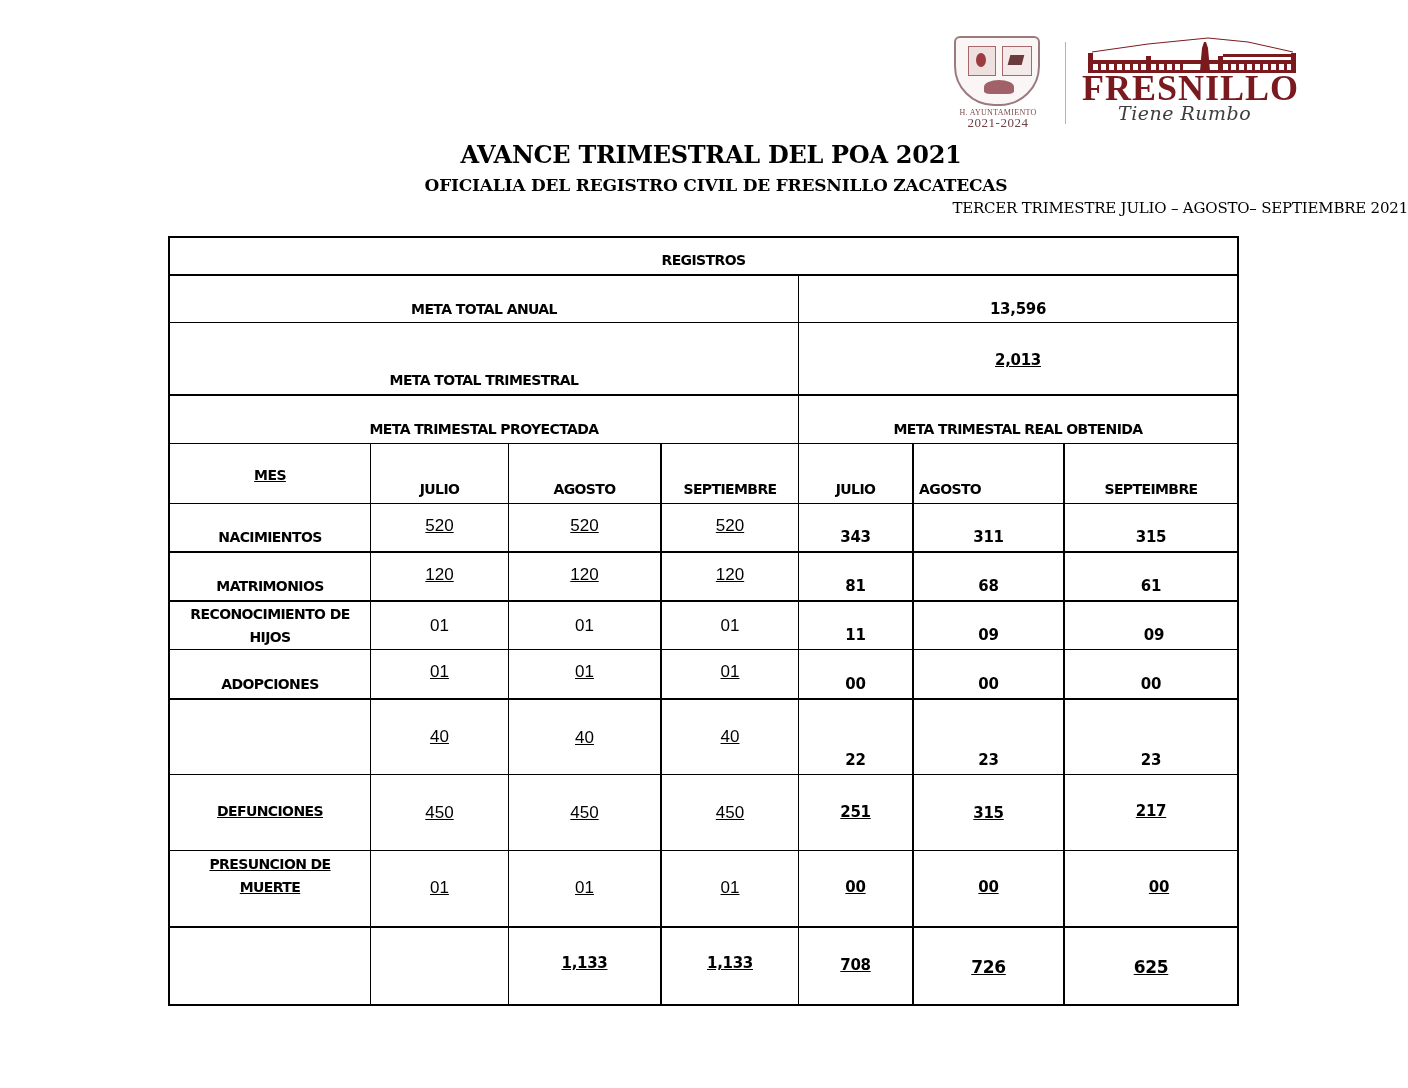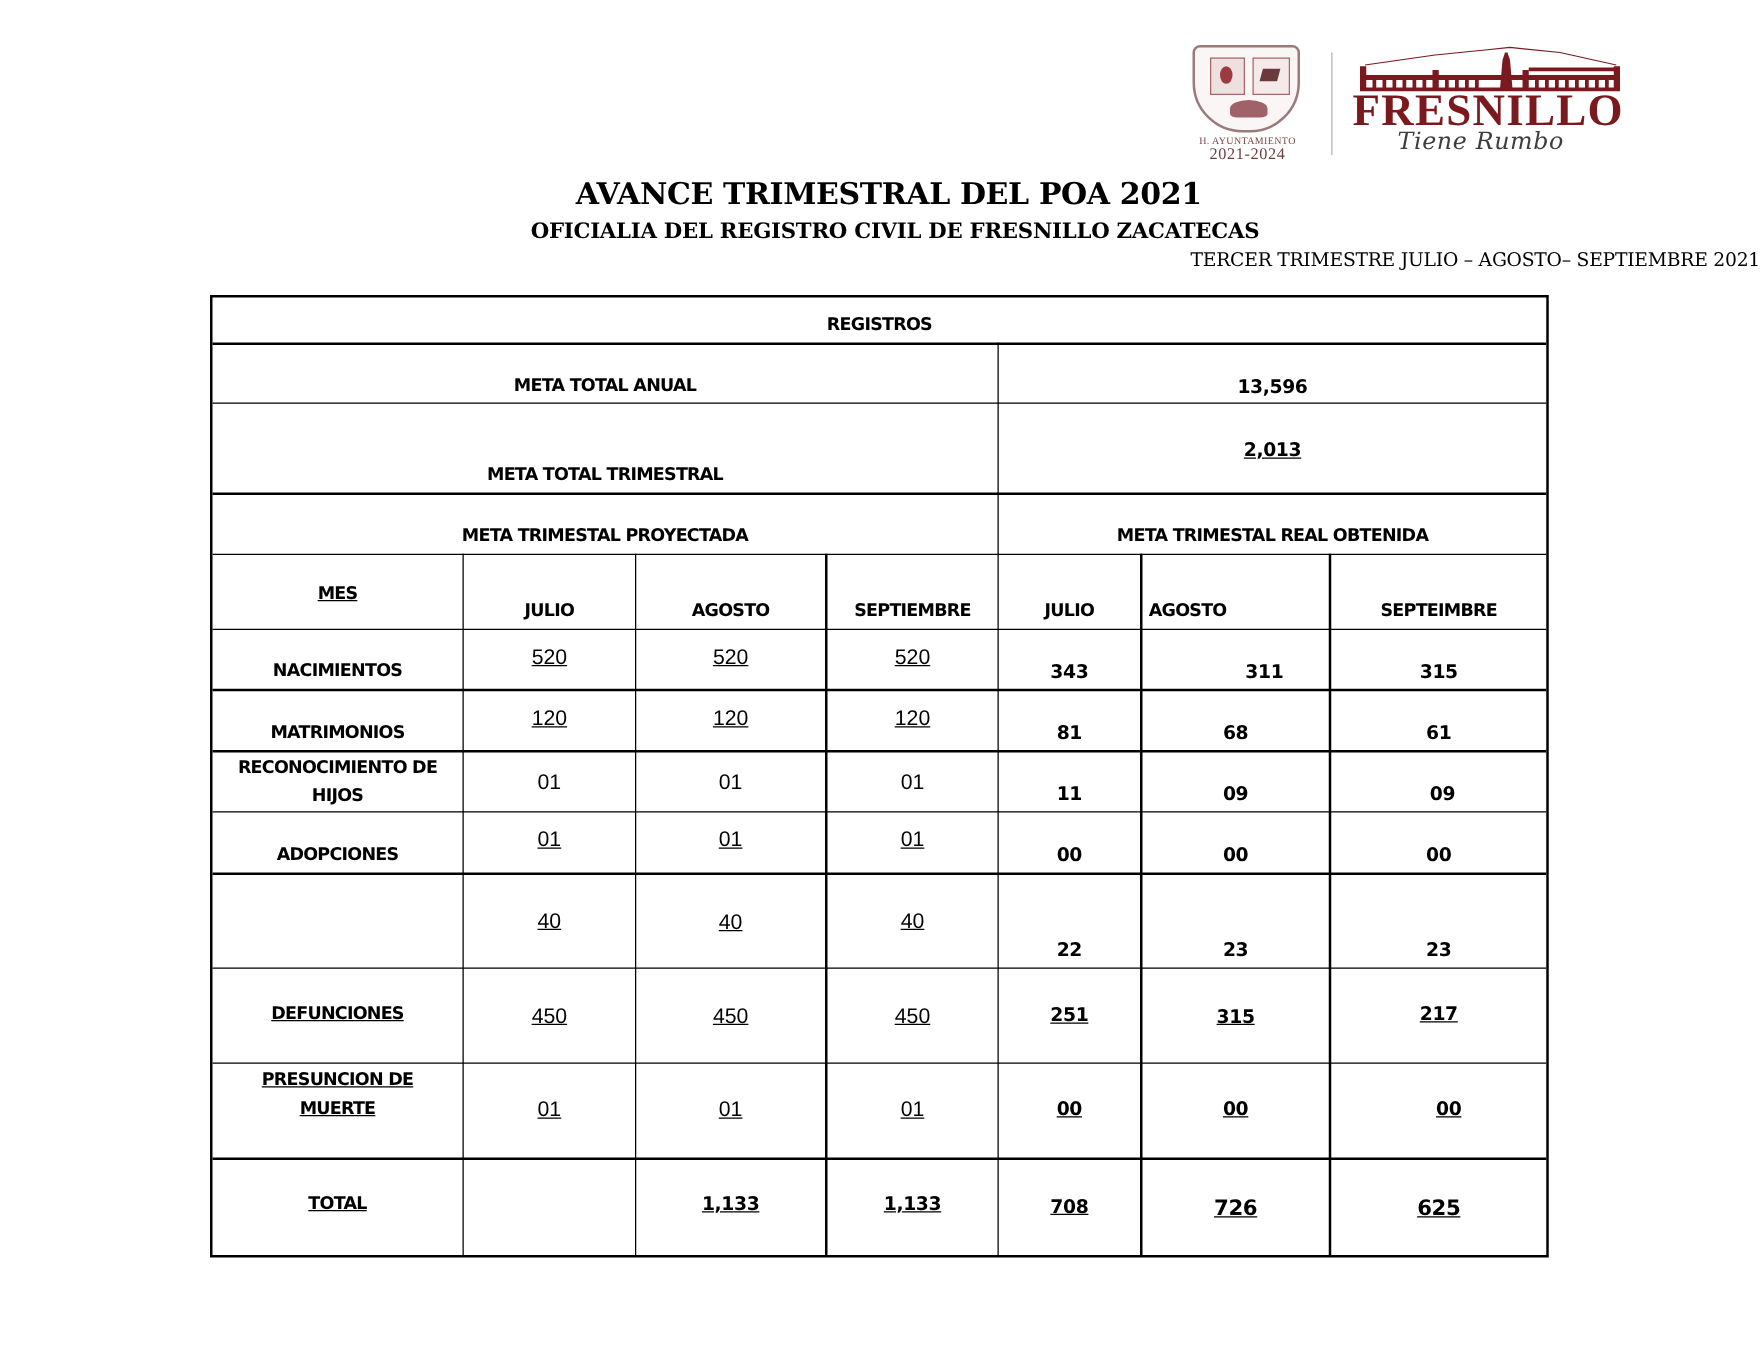--- a/index.html
+++ b/index.html
@@ -138,21 +138,21 @@
   <div class="cell bottom" style="left:492px; top:206px; width:136px; height:59px;">SEPTIEMBRE</div>
   <div class="cell bottom" style="left:629px; top:206px; width:113px; height:59px;">JULIO</div>
   <div class="cell bottom" style="left:744px; top:206px; width:149px; height:59px; justify-content:flex-start; padding-left:5px;">AGOSTO</div>
   <div class="cell bottom" style="left:895px; top:206px; width:172px; height:59px;">SEPTEIMBRE</div>
 
   <div class="cell bottom" style="left:0; top:266px; width:200px; height:47px;">NACIMIENTOS</div>
   <div class="cell top num" style="left:201px; top:266px; width:137px; height:47px; padding-top:10px;">520</div>
   <div class="cell top num" style="left:339px; top:266px; width:151px; height:47px; padding-top:10px;">520</div>
   <div class="cell top num" style="left:492px; top:266px; width:136px; height:47px; padding-top:10px;">520</div>
   <div class="cell bottom numb" style="left:629px; top:266px; width:113px; height:47px;">343</div>
-  <div class="cell bottom numb" style="left:744px; top:266px; width:149px; height:47px;margin-left:23px;">311</div>
+  <div class="cell bottom numb" style="left:744px; top:266px; width:149px; height:47px;">311</div>
   <div class="cell bottom numb" style="left:895px; top:266px; width:172px; height:47px;">315</div>
 
   <div class="cell bottom" style="left:0; top:315px; width:200px; height:47px;">MATRIMONIOS</div>
   <div class="cell top num" style="left:201px; top:315px; width:137px; height:47px; padding-top:10px;">120</div>
   <div class="cell top num" style="left:339px; top:315px; width:151px; height:47px; padding-top:10px;">120</div>
   <div class="cell top num" style="left:492px; top:315px; width:136px; height:47px; padding-top:10px;">120</div>
   <div class="cell bottom numb" style="left:629px; top:315px; width:113px; height:47px;">81</div>
   <div class="cell bottom numb" style="left:744px; top:315px; width:149px; height:47px;">68</div>
   <div class="cell bottom numb" style="left:895px; top:315px; width:172px; height:47px;">61</div>
 
@@ -194,19 +194,18 @@
     <span>PRESUNCION DE</span>
     <span>MUERTE</span>
   </div>
   <div class="cell top num" style="left:201px; top:613px; width:137px; height:75px; padding-top:25px;">01</div>
   <div class="cell top num" style="left:339px; top:613px; width:151px; height:75px; padding-top:25px;">01</div>
   <div class="cell top num" style="left:492px; top:613px; width:136px; height:75px; padding-top:25px;">01</div>
   <div class="cell top numb" style="left:629px; top:613px; width:113px; height:75px; padding-top:25px;">00</div>
   <div class="cell top numb" style="left:744px; top:613px; width:149px; height:75px; padding-top:25px;">00</div>
   <div class="cell top numb" style="left:895px; top:613px; width:172px; height:75px; padding-top:25px; padding-left:16px;">00</div>
 
-  <div class="cell top" style="left:0; top:690px; width:200px; height:76px; padding-top:24px;">TOTAL</div>
   <div class="cell top numb" style="left:339px; top:690px; width:151px; height:76px; padding-top:24px;">1,133</div>
   <div class="cell top numb" style="left:492px; top:690px; width:136px; height:76px; padding-top:24px;">1,133</div>
   <div class="cell top numb" style="left:629px; top:690px; width:113px; height:76px; padding-top:26px;">708</div>
   <div class="cell top numb big" style="left:744px; top:690px; width:149px; height:76px; padding-top:28px;">726</div>
   <div class="cell top numb big" style="left:895px; top:690px; width:172px; height:76px; padding-top:28px;">625</div>
 </div>
 
 </body></html>

